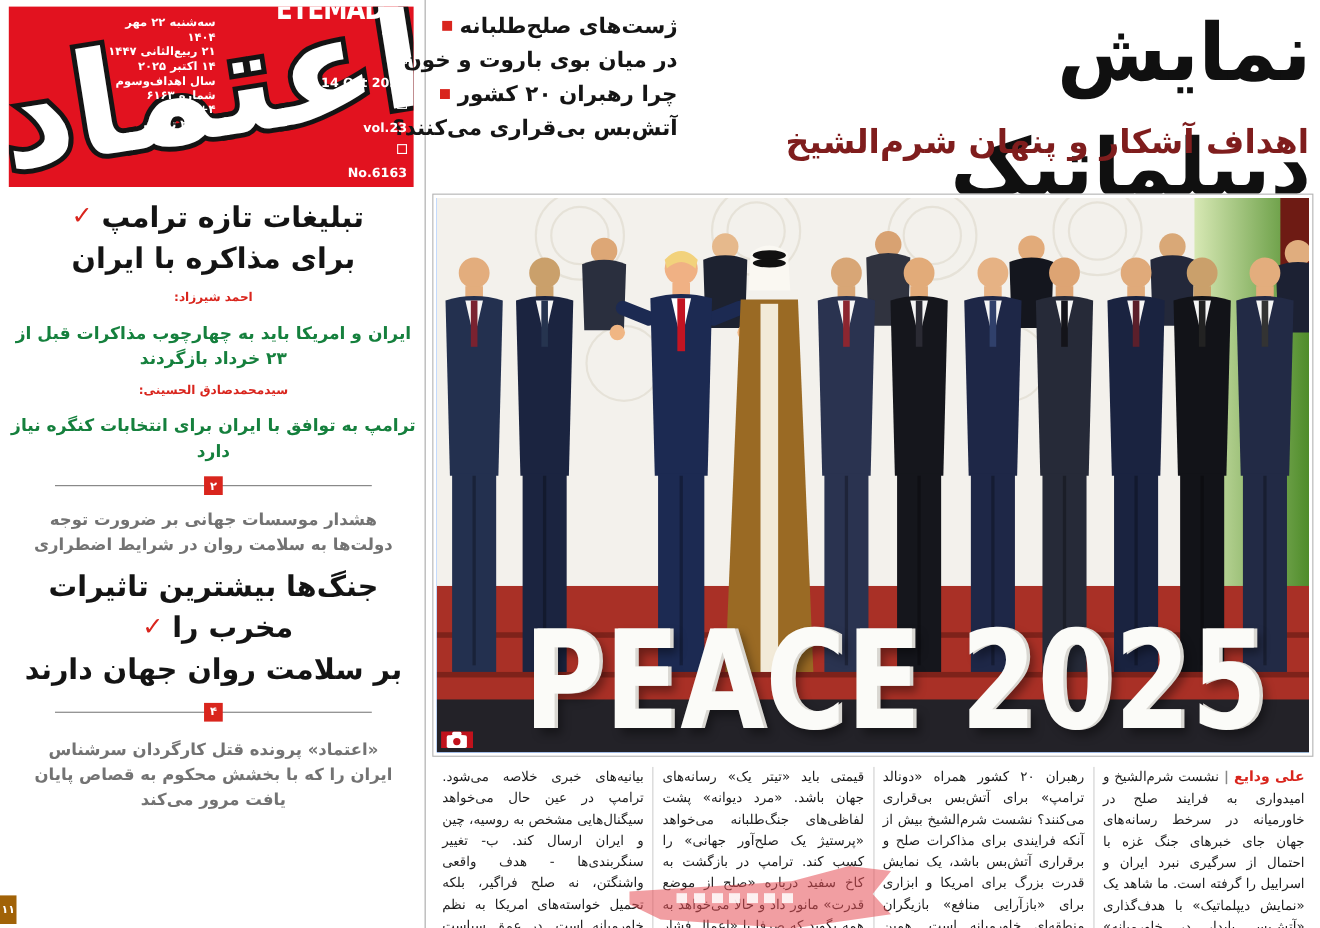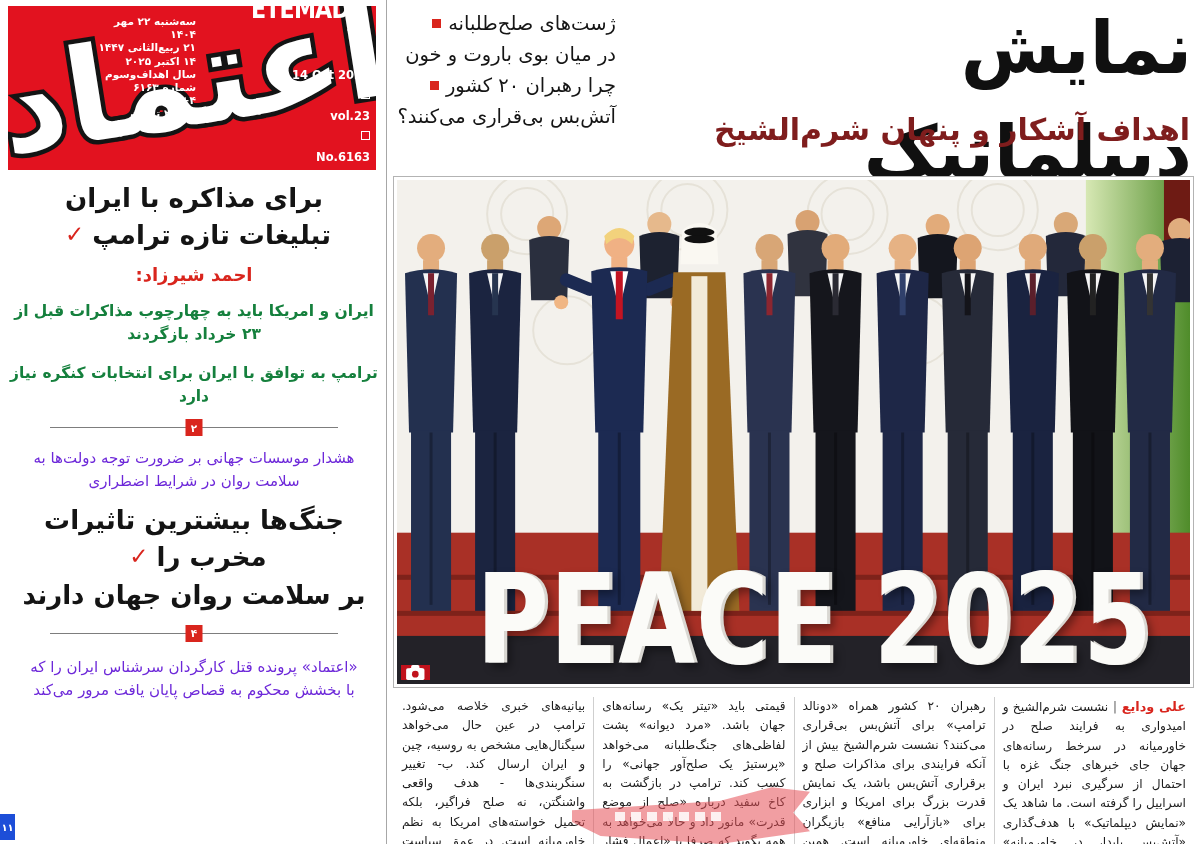--- a/index.html
+++ b/index.html
@@ -12,21 +12,21 @@
   .dates{position:absolute;left:88px;top:9px;width:100px;text-align:right;color:#fff;
          font-size:10.5px;font-weight:bold;line-height:13.2px;z-index:3;}
   .strip{position:absolute;left:10px;right:6px;bottom:5px;display:flex;align-items:flex-end;gap:7px;color:#fff;z-index:3;flex-direction:column;}
   .strip .brand{font-size:27px;font-weight:bold;line-height:22px;transform:scaleX(.82);transform-origin:left bottom;letter-spacing:-1px;}
   .strip .it{font-size:11.5px;font-weight:bold;line-height:15px;white-space:nowrap;margin-left:33px;}
   .sq{width:7px;height:7px;border:1.4px solid #fff;display:inline-block;margin-bottom:3px;flex:none;}
   
   .vline{position:absolute;left:386px;top:0;width:1px;height:844px;background:#a7a7a7;}
   
   .leadbul{position:absolute;left:394px;top:8px;width:222px;text-align:right;
-           font-size:19.5px;font-weight:normal;color:#151515;line-height:31px;}
+           font-size:19.5px;font-weight:bold;color:#151515;line-height:31px;}
   .leadbul .ln{white-space:nowrap;}
   .sqb{display:inline-block;width:9px;height:9px;background:#d9251d;margin:0 7px 2px 0;vertical-align:middle;}
   .redword{color:#d9251d;}
   
   .headline{position:absolute;left:616px;right:8px;top:-4px;text-align:right;
             font-size:72px;font-weight:800;color:#101010;line-height:1.45;letter-spacing:-1px;}
   .subhead{position:absolute;left:616px;right:10px;top:112px;text-align:right;
            font-size:30px;font-weight:bold;color:#7f1d1d;}
   
   .photo-frame{position:absolute;left:393px;top:176px;width:801px;height:512px;
@@ -48,28 +48,28 @@
   .wmark{position:absolute;left:572px;top:786px;width:238px;height:58px;z-index:5;pointer-events:none;
          background:rgba(229,78,86,.55);
          clip-path:polygon(0 42%,62% 26%,84% 2%,100% 10%,93% 46%,100% 78%,62% 100%,12% 86%,0 62%);}
   .wmark:after{content:"";position:absolute;left:18%;top:44%;width:46%;height:16%;
          background:repeating-linear-gradient(90deg,rgba(255,255,255,.85) 0 10px,rgba(255,255,255,0) 10px 16px);}
   
   .sidebar{position:absolute;left:8px;top:180px;width:372px;text-align:center;}
   .s-head{font-size:26px;font-weight:800;color:#141414;line-height:37px;}
   .s-head .ln{display:block;}
   .chk{color:#d9251d;font-size:23px;font-weight:bold;margin:0 8px;display:inline-block;transform:translateY(-2px);}
-  .q-name{color:#d9251d;font-size:18px;font-weight:bold;margin-top:9px;}
+  .q-name{color:#d9251d;font-size:11px;font-weight:bold;margin-top:9px;}
   .q-text{color:#15803d;font-size:15.5px;font-weight:bold;margin-top:15px;line-height:1.5;}
-  .kicker{color:#6d28d9;font-size:15px;font-weight:normal;line-height:1.55;padding:0 18px;}
+  .kicker{color:#737373;font-size:15px;font-weight:bold;line-height:1.55;padding:0 18px;}
   .divider{position:relative;height:17px;margin:11px 42px;}
   .divider:before{content:"";position:absolute;left:0;right:0;top:8px;height:1px;background:#7d7d7d;}
   .pgbox{position:absolute;left:50%;top:0;transform:translateX(-50%);width:17px;height:17px;background:#d9251d;
          color:#fff;font-size:10.5px;font-weight:bold;display:flex;align-items:center;justify-content:center;}
-  .pg11{position:absolute;left:0;top:814px;width:15px;height:26px;background:#1d4ed8;color:#fff;
+  .pg11{position:absolute;left:0;top:814px;width:15px;height:26px;background:#a16207;color:#fff;
         font-size:10px;font-weight:bold;display:flex;align-items:center;justify-content:center;z-index:6;}
   .mt8{margin-top:8px;} .mt14{margin-top:14px;}
 </style>
 </head>
 <body>
 
 <div class="page">
 
   <div class="masthead">
     <svg class="calli" viewBox="0 0 368 164">
@@ -233,25 +233,26 @@
       <span>بیانیه‌های خبری خلاصه می‌شود. ترامپ در عین حال می‌خواهد سیگنال‌هایی مشخص به روسیه، چین و ایران ارسال کند. ب- تغییر سنگربندی‌ها - هدف واقعی واشنگتن، نه صلح فراگیر، بلکه تحمیل خواسته‌های امریکا به نظم خاورمیانه است. در عمق سیاست خارجی ترامپ این کنایه به دموکرات‌ها وجود دارد که خلأ حضوری امریکا فضای تنفس و نفوذ را به چین و روسیه بخشیده است. </span>
     </div>
   </div>
 
   <div class="wmark"></div>
 
   <div class="sidebar fa">
 
     <div>
       <div class="s-head">
+        <span class="ln"><span>تبلیغات تازه ترامپ</span><span class="chk">✓</span></span>
         <span class="ln">برای مذاکره با ایران</span>
-        <span class="ln"><span>تبلیغات تازه ترامپ</span><span class="chk">✓</span></span>
       </div>
       <div class="q-name">احمد شیرزاد:</div>
       <div class="q-text">ایران و امریکا باید به چهارچوب مذاکرات قبل از ۲۳ خرداد بازگردند</div>
+      <div class="q-name">سیدمحمدصادق الحسینی:</div>
       <div class="q-text">ترامپ به توافق با ایران برای انتخابات کنگره نیاز دارد</div>
       <div class="divider">
         <span class="pgbox">۲</span>
       </div>
     </div>
 
     <div>
       <div class="kicker">هشدار موسسات جهانی بر ضرورت توجه دولت‌ها به سلامت روان در شرایط اضطراری</div>
       <div class="s-head mt8">
         <span class="ln"><span>جنگ‌ها بیشترین تاثیرات مخرب را</span><span class="chk">✓</span></span>

